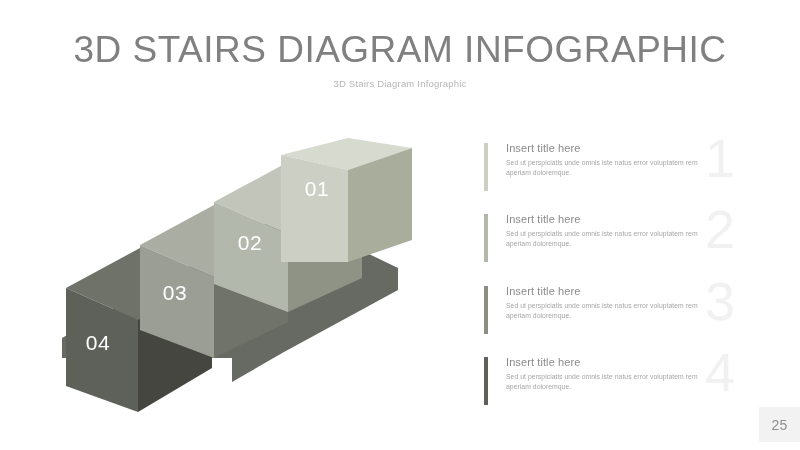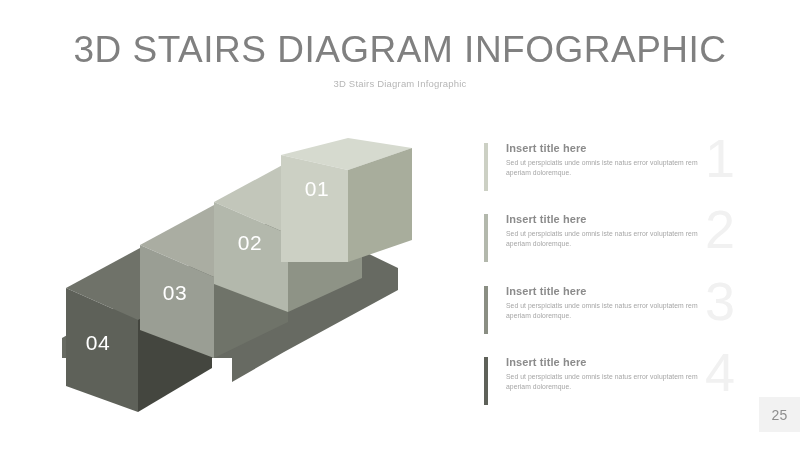--- a/index.html
+++ b/index.html
@@ -53,21 +53,21 @@
   .row-2 { top:143px; }
   .row-3 { top:214px; }
 
   .bar {
     position:absolute; left:0; top:2px;
     width:4px; height:48px;
   }
   .row-text { position:absolute; left:22px; top:0; width:210px; }
   .row-title {
     font-size:11px;
-    font-weight:700;
+    font-weight:400;
     color:#8b8b8b;
     letter-spacing:0.1px;
     line-height:14px;
   }
   .row-body {
     margin-top:3px;
     font-size:6.8px;
     font-weight:400;
     color:#a6a6a6;
     line-height:10px;
@@ -80,21 +80,21 @@
     font-size:54px;
     font-weight:300;
     color:#f1f1f1;
     line-height:54px;
     letter-spacing:-1px;
     user-select:none;
   }
 
   
   #pagenum {
-    position:absolute; right:0; bottom:18px;
+    position:absolute; right:0; bottom:8px;
     width:41px; height:35px;
     background:#f2f2f2;
     display:flex; align-items:center; justify-content:center;
     font-size:14px;
     color:#8e8e8e;
     letter-spacing:0.3px;
   }
 </style>
 </head>
 <body>

